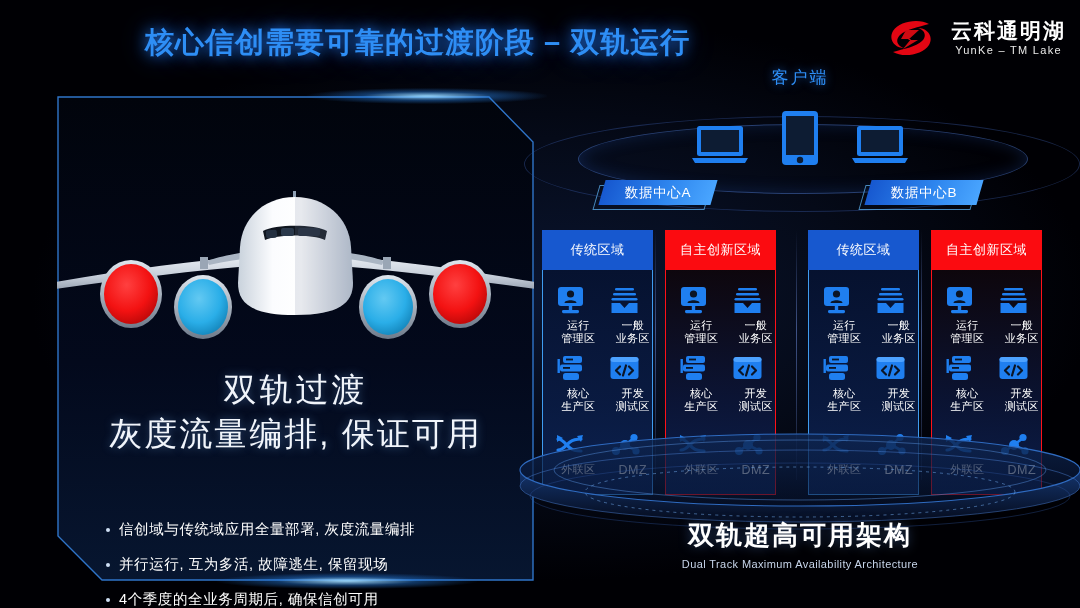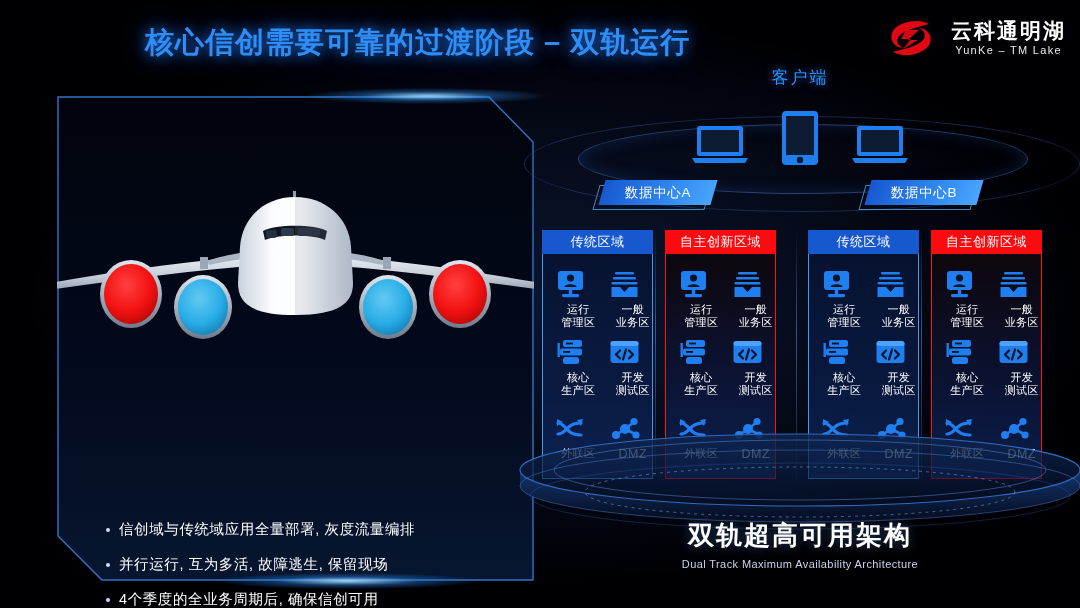--- a/index.html
+++ b/index.html
@@ -134,21 +134,21 @@
     font-size: 13.5px; color: #fff; letter-spacing: .7px;
   }
   #dc-a { left: 82px; }
   #dc-b { left: 348px; }
 
   
   .zone-col {
     position: absolute; top: 174px; width: 111px; height: 249px;
   }
   .zone-head {
-    height: 24px; display: flex; align-items: center; justify-content: center;
+    height: 40px; display: flex; align-items: center; justify-content: center;
     font-size: 13px; color: #ffffff; letter-spacing: .5px;
   }
   .zone-body {
     height: 225px; padding-top: 16px;
     display: flex; flex-direction: column; justify-content: flex-start;
   }
   .zone-col.trad .zone-head { background: #1758cf; }
   .zone-col.trad .zone-body {
     border: 1.5px solid #3f9cf0; border-top: none;
     background: linear-gradient(180deg, rgba(6,18,48,.95) 0%, rgba(10,28,70,.85) 60%, rgba(14,40,95,.8) 100%);
@@ -296,20 +296,24 @@
 
         <path d="M206,40 C218,33 258,33 270,40 L268,49 C256,43 220,43 208,49 Z" fill="#10161f"></path>
         <rect x="209" y="39" width="11" height="8" rx="2" fill="#243040" transform="rotate(-5 214 43)"></rect>
         <rect x="224" y="37" width="13" height="8" rx="2" fill="#2b394b"></rect>
         <rect x="241" y="37" width="22" height="8" rx="2" fill="#1a2432"></rect>
 
         <path d="M238,6 C268,6 292,26 294,56 L296,92 C296,112 282,124 238,124 Z" fill="rgba(120,135,158,.18)"></path>
       </svg>
     </div>
 
+    <div id="headline">
+      <div class="l1">双轨过渡</div>
+      <div class="l2">灰度流量编排, 保证可用</div>
+    </div>
 
     <div id="bullets">
       <div class="bullet">
         <span class="dot"></span>
         <span>信创域与传统域应用全量部署, 灰度流量编排</span>
       </div>
       <div class="bullet">
         <span class="dot"></span>
         <span>并行运行, 互为多活, 故障逃生, 保留现场</span>
       </div>

